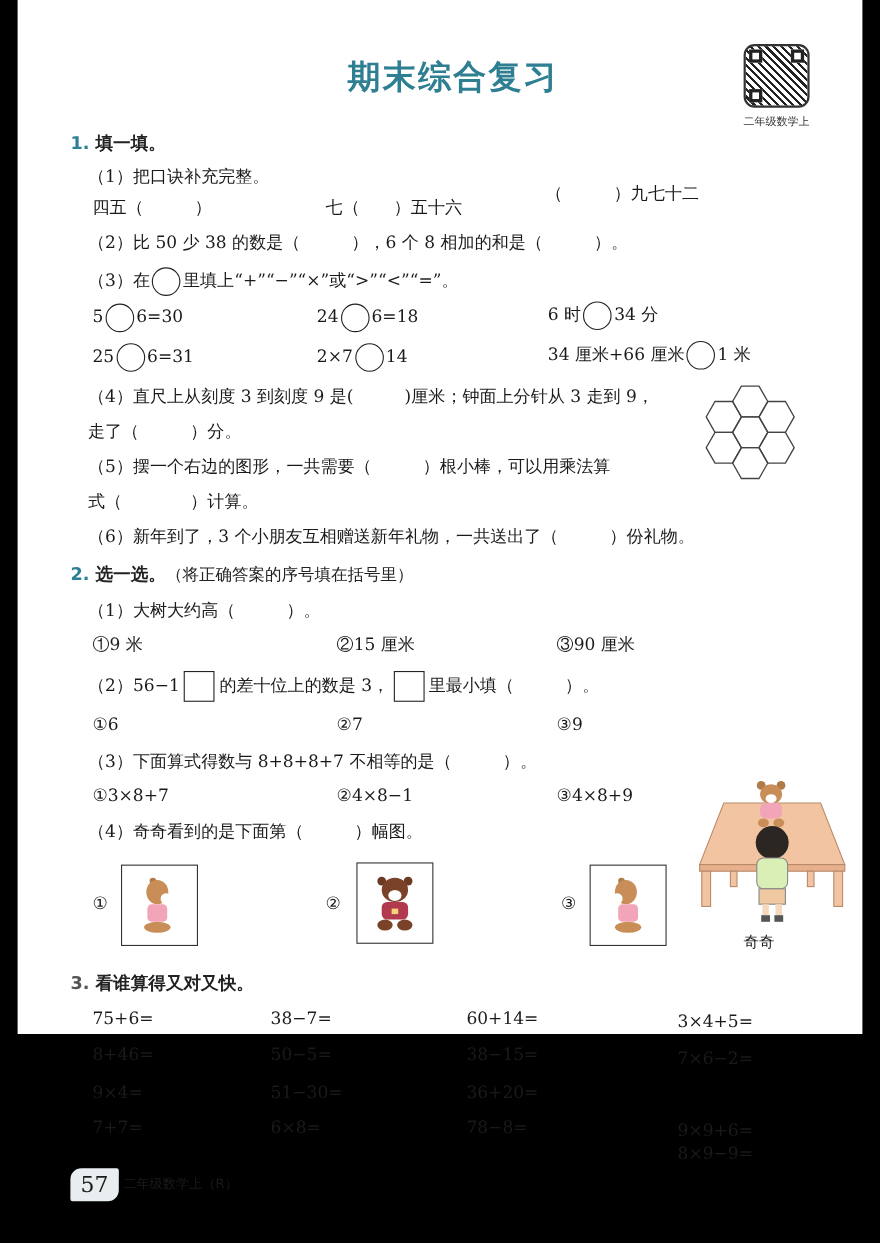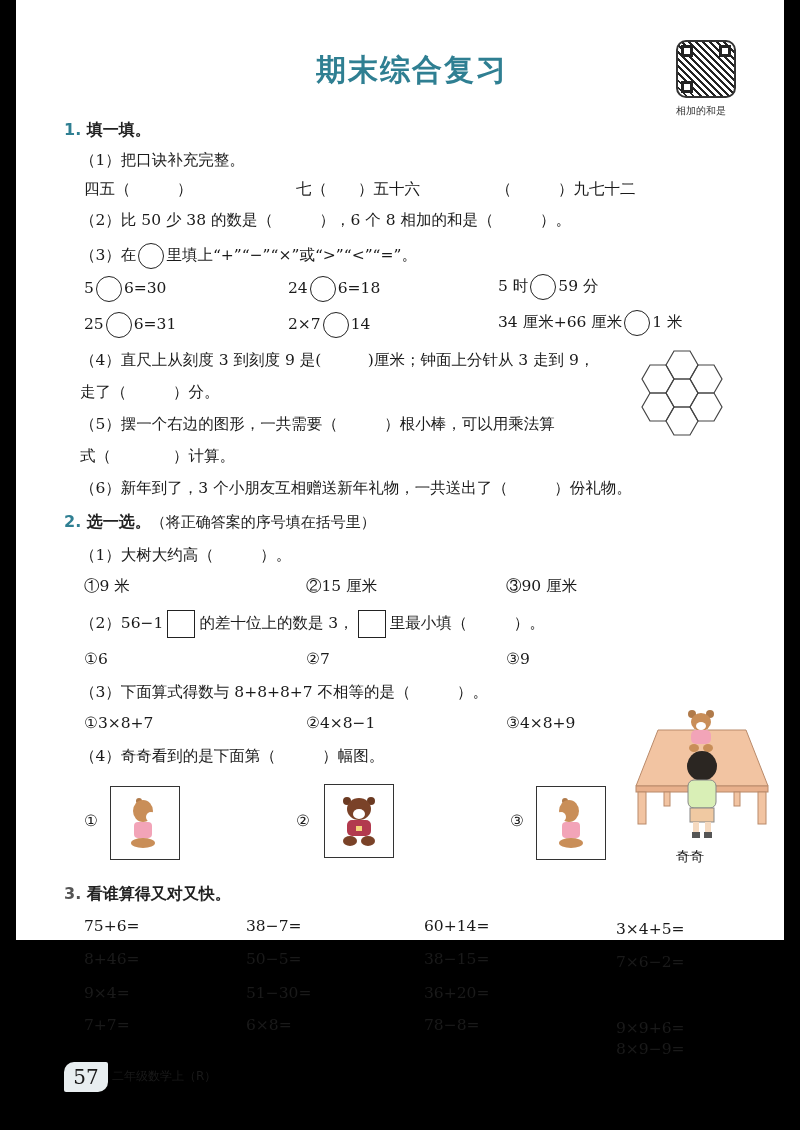--- a/index.html
+++ b/index.html
@@ -33,39 +33,39 @@
 <body>
 
 <div class="page">
 
   <div class="abs title">期末综合复习</div>
   <div class="abs qr">
     <div class="corner" style="left:3px;top:3px"></div>
     <div class="corner" style="right:3px;top:3px"></div>
     <div class="corner" style="left:3px;bottom:3px"></div>
   </div>
-  <div class="abs qr-label">相加的和是</div>
+  <div class="abs qr-label">二年级数学上</div>
 
   <div class="abs sec" style="left:48px;top:120px">
     <span class="num">1.</span>
     <span>填一填。</span>
   </div>
   <div class="abs t" style="left:64px;top:150px">（1）把口诀补充完整。</div>
   <div class="abs t" style="left:68px;top:179px">四五（　　　）</div>
   <div class="abs t" style="left:280px;top:179px">七（　　）五十六</div>
-  <div class="abs t" style="left:480px;top:179px">（　　　）九七十二</div>
+  <div class="abs t" style="left:480px;top:166px">（　　　）九七十二</div>
   <div class="abs t" style="left:64px;top:210px">（2）比 50 少 38 的数是（　　　），6 个 8 相加的和是（　　　）。</div>
 
   <div class="abs t" style="left:64px;top:243px">
     <span>（3）在</span><span class="circle"></span><span>里填上“+”“−”“×”或“&gt;”“&lt;”“=”。</span>
   </div>
 
   <div class="abs t" style="left:68px;top:276px"><span>5</span><span class="circle"></span><span>6=30</span></div>
   <div class="abs t" style="left:272px;top:276px"><span>24</span><span class="circle"></span><span>6=18</span></div>
-  <div class="abs t" style="left:482px;top:274px"><span>5 时</span><span class="circle"></span><span>59 分</span></div>
+  <div class="abs t" style="left:482px;top:274px"><span>6 时</span><span class="circle"></span><span>34 分</span></div>
 
   <div class="abs t" style="left:68px;top:312px"><span>25</span><span class="circle"></span><span>6=31</span></div>
   <div class="abs t" style="left:272px;top:312px"><span>2×7</span><span class="circle"></span><span>14</span></div>
   <div class="abs t" style="left:482px;top:310px"><span>34 厘米+66 厘米</span><span class="circle"></span><span>1 米</span></div>
 
   <div class="abs t" style="left:64px;top:350px">（4）直尺上从刻度 3 到刻度 9 是(　　　)厘米；钟面上分针从 3 走到 9，</div>
   <div class="abs t" style="left:64px;top:382px">走了（　　　）分。</div>
   <div class="abs t" style="left:64px;top:414px">（5）摆一个右边的图形，一共需要（　　　）根小棒，可以用乘法算</div>
   <div class="abs t" style="left:64px;top:446px">式（　　　　）计算。</div>
   <div class="abs t" style="left:64px;top:478px">（6）新年到了，3 个小朋友互相赠送新年礼物，一共送出了（　　　）份礼物。</div>

